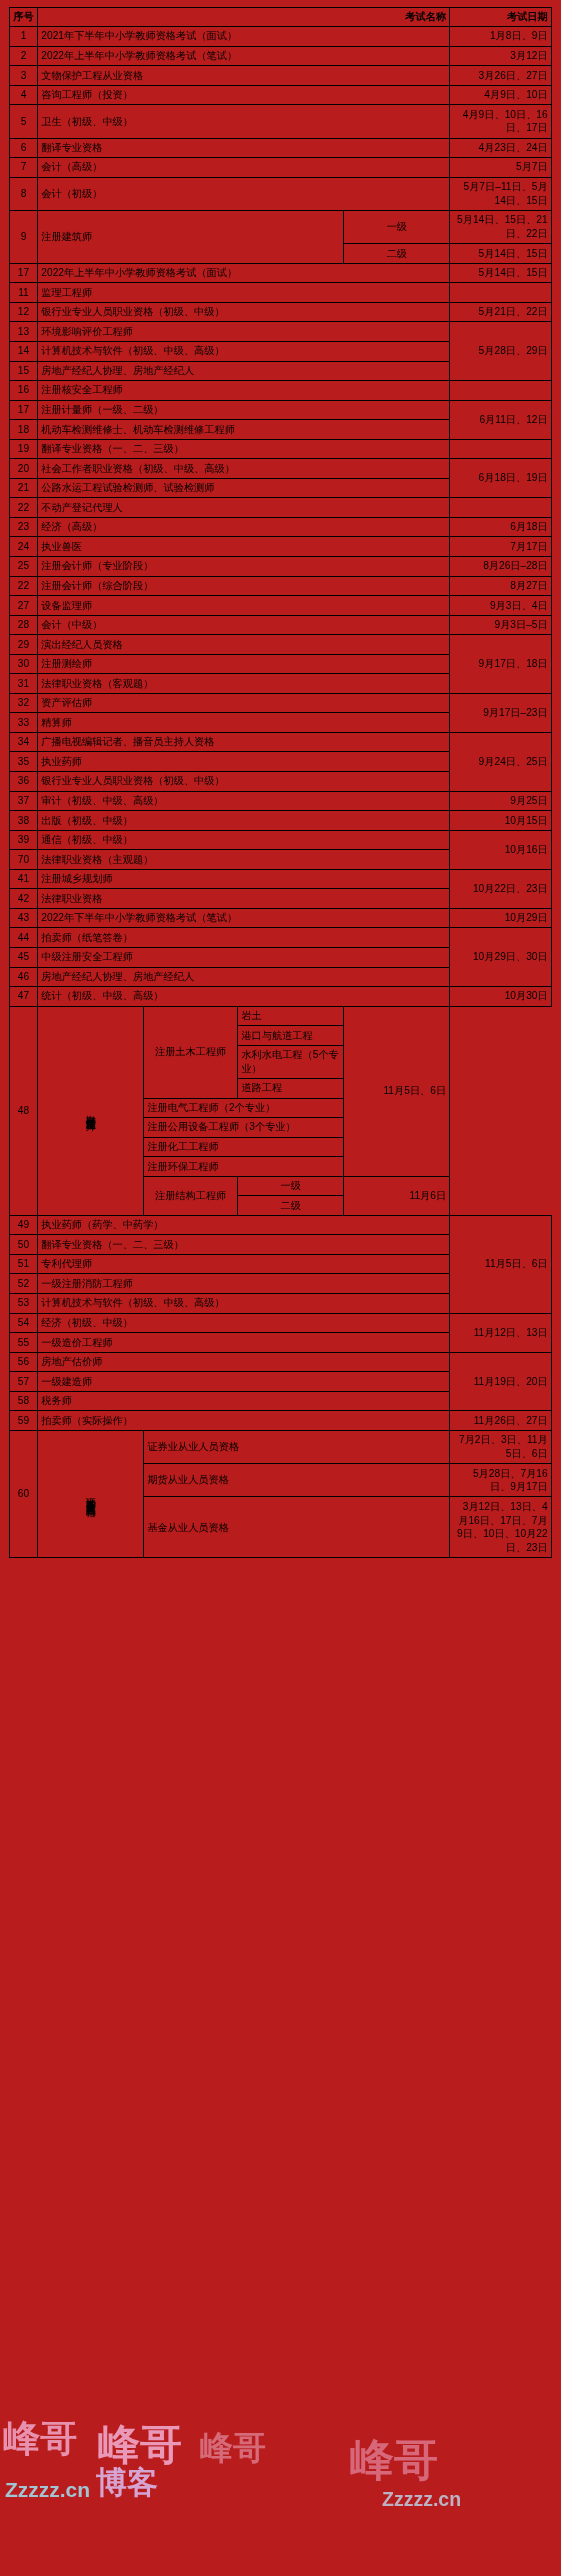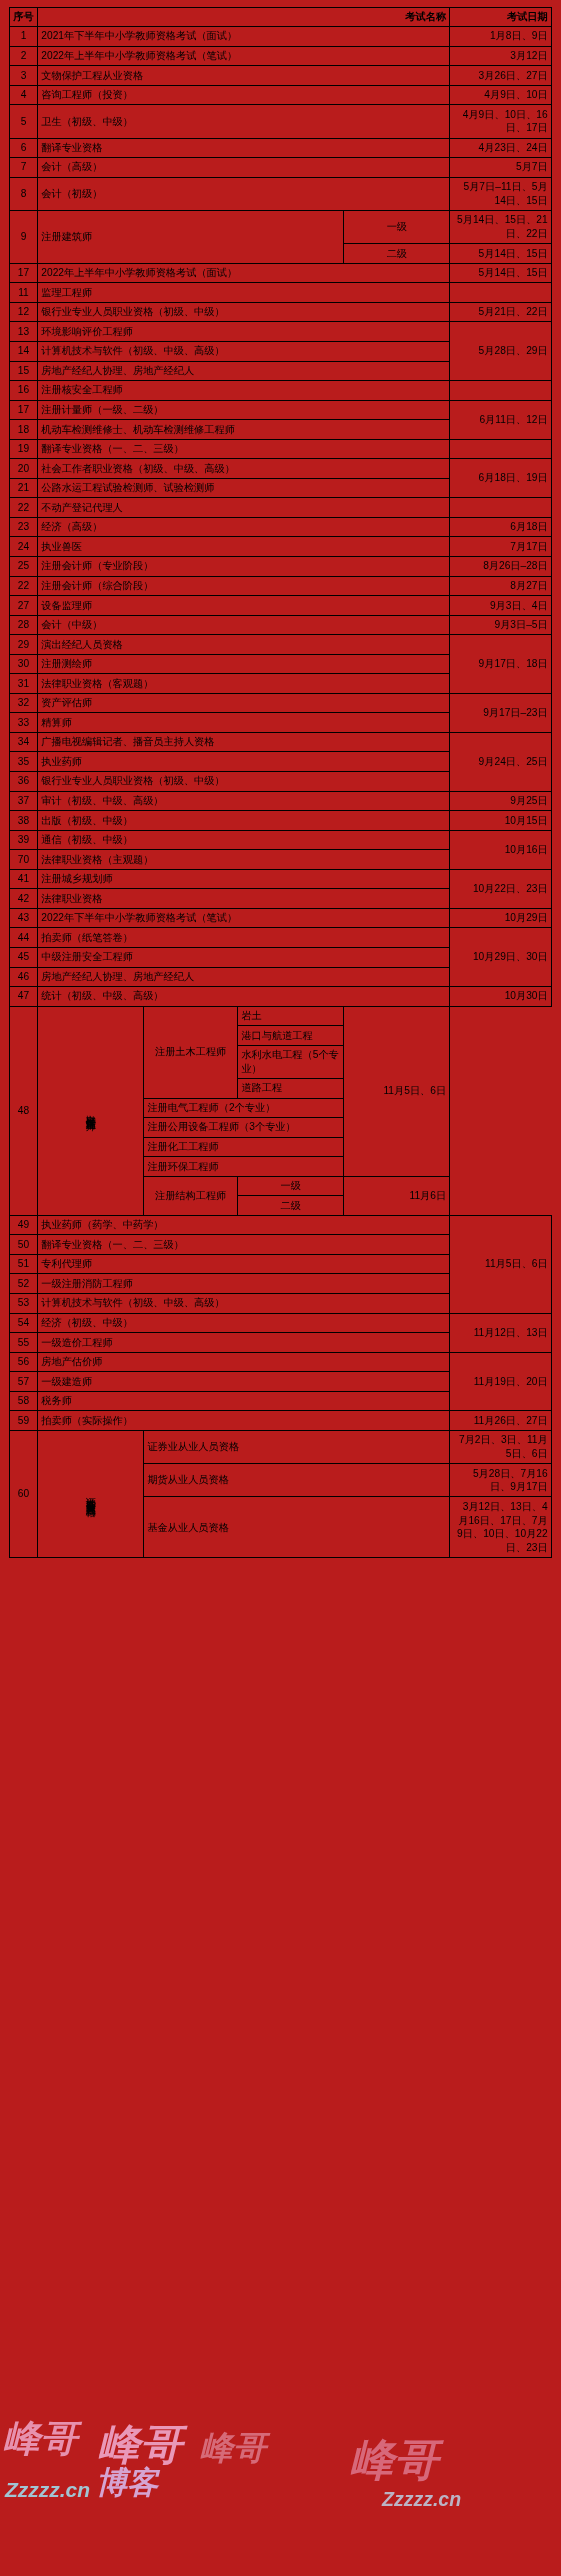--- a/index.html
+++ b/index.html
@@ -8,21 +8,21 @@
   table.exam{border-collapse:collapse;width:543px;margin:6.5px 9px 0 9px;table-layout:fixed;}
   table.exam td,table.exam th{border:0.8px solid #000;font-size:10.2px;color:#000;padding:2.4px 3.3px;line-height:1.35;vertical-align:middle;background:transparent;}
   th{font-weight:bold;text-align:right;font-size:10.6px;}
   .c-no{width:28px;text-align:center;}
   .c-name{text-align:left;}
   .c-date{width:94px;text-align:right;}
   .ctr{text-align:center;}
   .vert{writing-mode:vertical-rl;text-orientation:upright;letter-spacing:0.8px;white-space:nowrap;text-align:center;line-height:1.1;}
   .sub{padding:1.6px 3.3px;}
   
-  .wm{position:absolute;pointer-events:none;user-select:none;font-weight:bold;font-style:italic;}
+  .wm{position:absolute;pointer-events:none;user-select:none;font-weight:bold;}
   .wm1{left:3.3px;top:2420px;font-size:37px;color:#f0a6c8;opacity:.85;line-height:1.05;}
   .wm2{left:98px;top:2417px;font-size:42px;color:#efa6c9;opacity:.9;}
   .wm3{left:96px;top:2462px;font-size:31px;color:#d9b3e6;opacity:.9;}
   .wm4{left:4.9px;top:2478px;font-size:21px;color:#9fd8e8;opacity:.9;}
   .wm5{left:350px;top:2431px;font-size:44px;color:#f0a6c8;opacity:.55;}
   .wm6{left:382px;top:2488px;font-size:19.5px;color:#bcd9ef;opacity:.8;}
   .wm7{left:200px;top:2426px;font-size:33px;color:#f3b8d4;opacity:.5;}
 </style>
 </head>
 <body>

